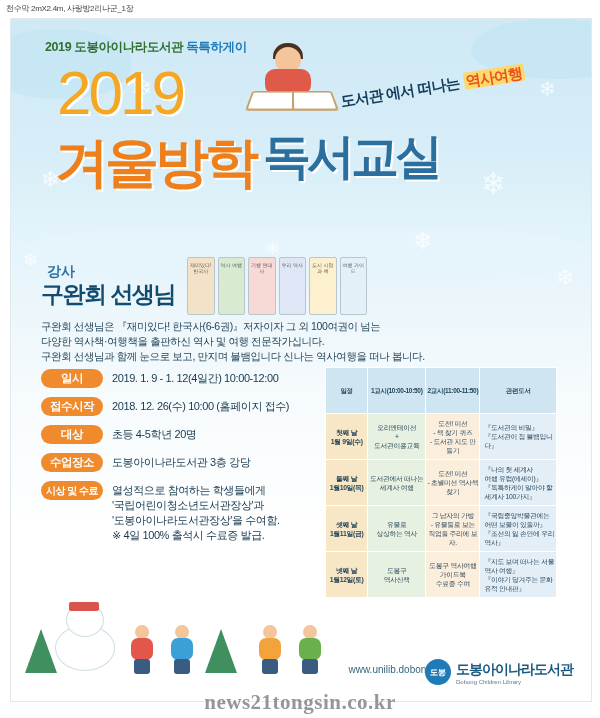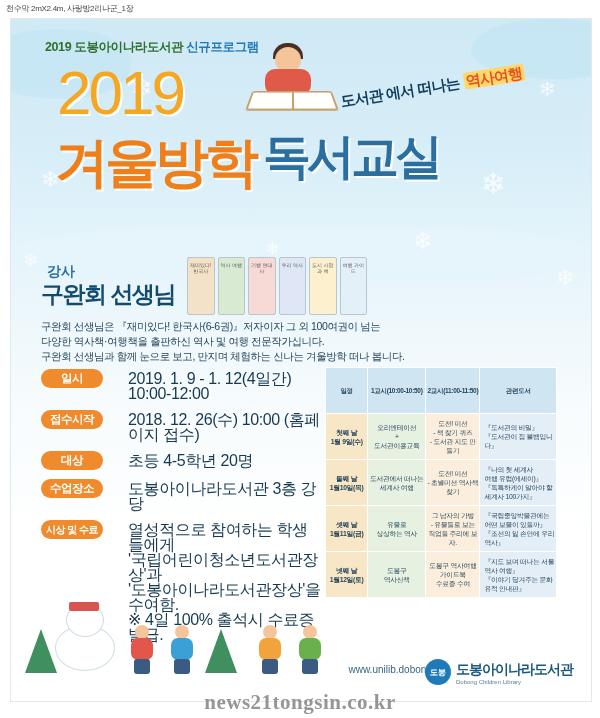--- a/index.html
+++ b/index.html
@@ -90,21 +90,21 @@
   
   .info{position:absolute;left:30px;top:350px;width:280px;}
   .row{display:flex;align-items:flex-start;margin-bottom:9px;}
   .tag{
     width:62px;min-width:62px;height:19px;line-height:19px;text-align:center;
     background:#ef8b2c;color:#fff;font-size:11.5px;font-weight:bold;border-radius:10px;
     letter-spacing:-.5px;
   }
   .tag.blue{background:#2f86bd;}
   .val{
-    margin-left:25px;font-size:16px;color:#16394f;line-height:15px;letter-spacing:-.4px;
+    margin-left:9px;font-size:11px;color:#16394f;line-height:15px;letter-spacing:-.4px;
     padding-top:2px;
   }
   
   .sched{position:absolute;left:314px;top:348px;width:232px;border-collapse:collapse;}
   .sched td,.sched th{
     border:1px solid #ffffff;font-size:6.8px;color:#1f3f55;text-align:center;
     padding:2px 1px;line-height:9px;letter-spacing:-.3px;vertical-align:middle;
   }
   .sched th{background:#cfe6f2;font-weight:bold;height:14px;font-size:6.5px;}
   .sched td.day{background:#f7e7c6;font-weight:bold;width:40px;}
@@ -151,21 +151,21 @@
   <span class="snow" style="left:528px;top:60px;font-size:20px;">❄</span>
   <span class="snow" style="left:402px;top:210px;font-size:24px;">❄</span>
   <span class="snow" style="left:255px;top:222px;font-size:16px;">❄</span>
   <span class="snow" style="left:545px;top:248px;font-size:22px;">❄</span>
   <span class="snow" style="left:12px;top:232px;font-size:18px;">❄</span>
   <div class="blob" style="left:-30px;top:10px;width:150px;height:70px;"></div>
   <div class="blob" style="left:460px;top:0px;width:160px;height:60px;"></div>
 
   <div class="kicker">
     <span>2019 도봉아이나라도서관</span>
-    <span class="new">신규프로그램</span>
+    <span class="new">독특하게이</span>
   </div>
 
   <div class="bigyear">2019</div>
   <div class="title1">겨울방학</div>
   <div class="title2">독서교실</div>
 
   <div class="boy">
     <div class="hair"></div>
     <div class="head"></div>
     <div class="body"></div>
@@ -185,21 +185,21 @@
     <div>역사 여행</div>
     <div>기행 연대사</div>
     <div>우리 역사</div>
     <div>도시 사람과 책</div>
     <div>여행 가이드</div>
   </div>
 
   <div class="desc">
     <div>구완회 선생님은 『재미있다! 한국사(6-6권)』저자이자 그 외 100여권이 넘는</div>
     <div>다양한 역사책·여행책을 출판하신 역사 및 여행 전문작가십니다.</div>
-    <div>구완회 선생님과 함께 눈으로 보고, 만지며 체험하는 신나는 겨울방학 떠나 봅니다.</div>
+    <div>구완회 선생님과 함께 눈으로 보고, 만지며 불뱀입니다 신나는 역사여행을 떠나 봅니다.</div>
   </div>
 
   <div class="info">
     <div class="row">
       <div class="tag">일시</div>
       <div class="val">2019. 1. 9 - 1. 12(4일간) 10:00-12:00</div>
     </div>
     <div class="row">
       <div class="tag">접수시작</div>
       <div class="val">2018. 12. 26(수) 10:00 (홈페이지 접수)</div>

